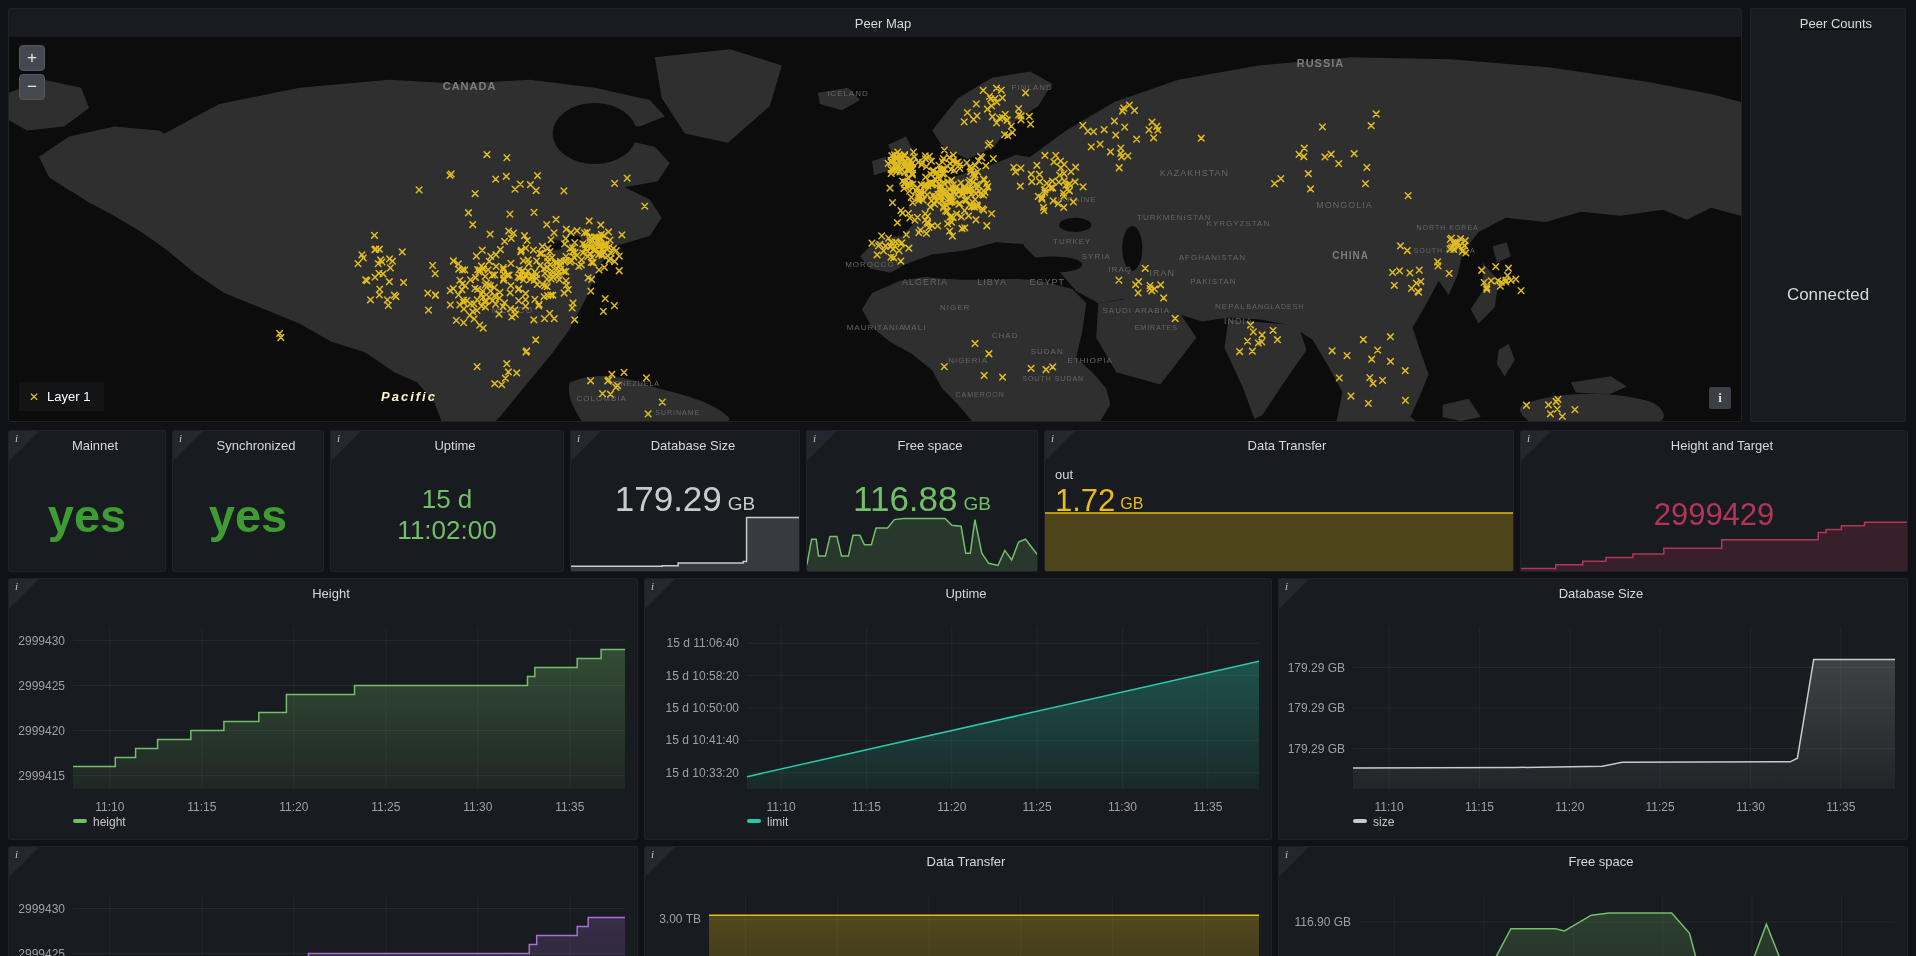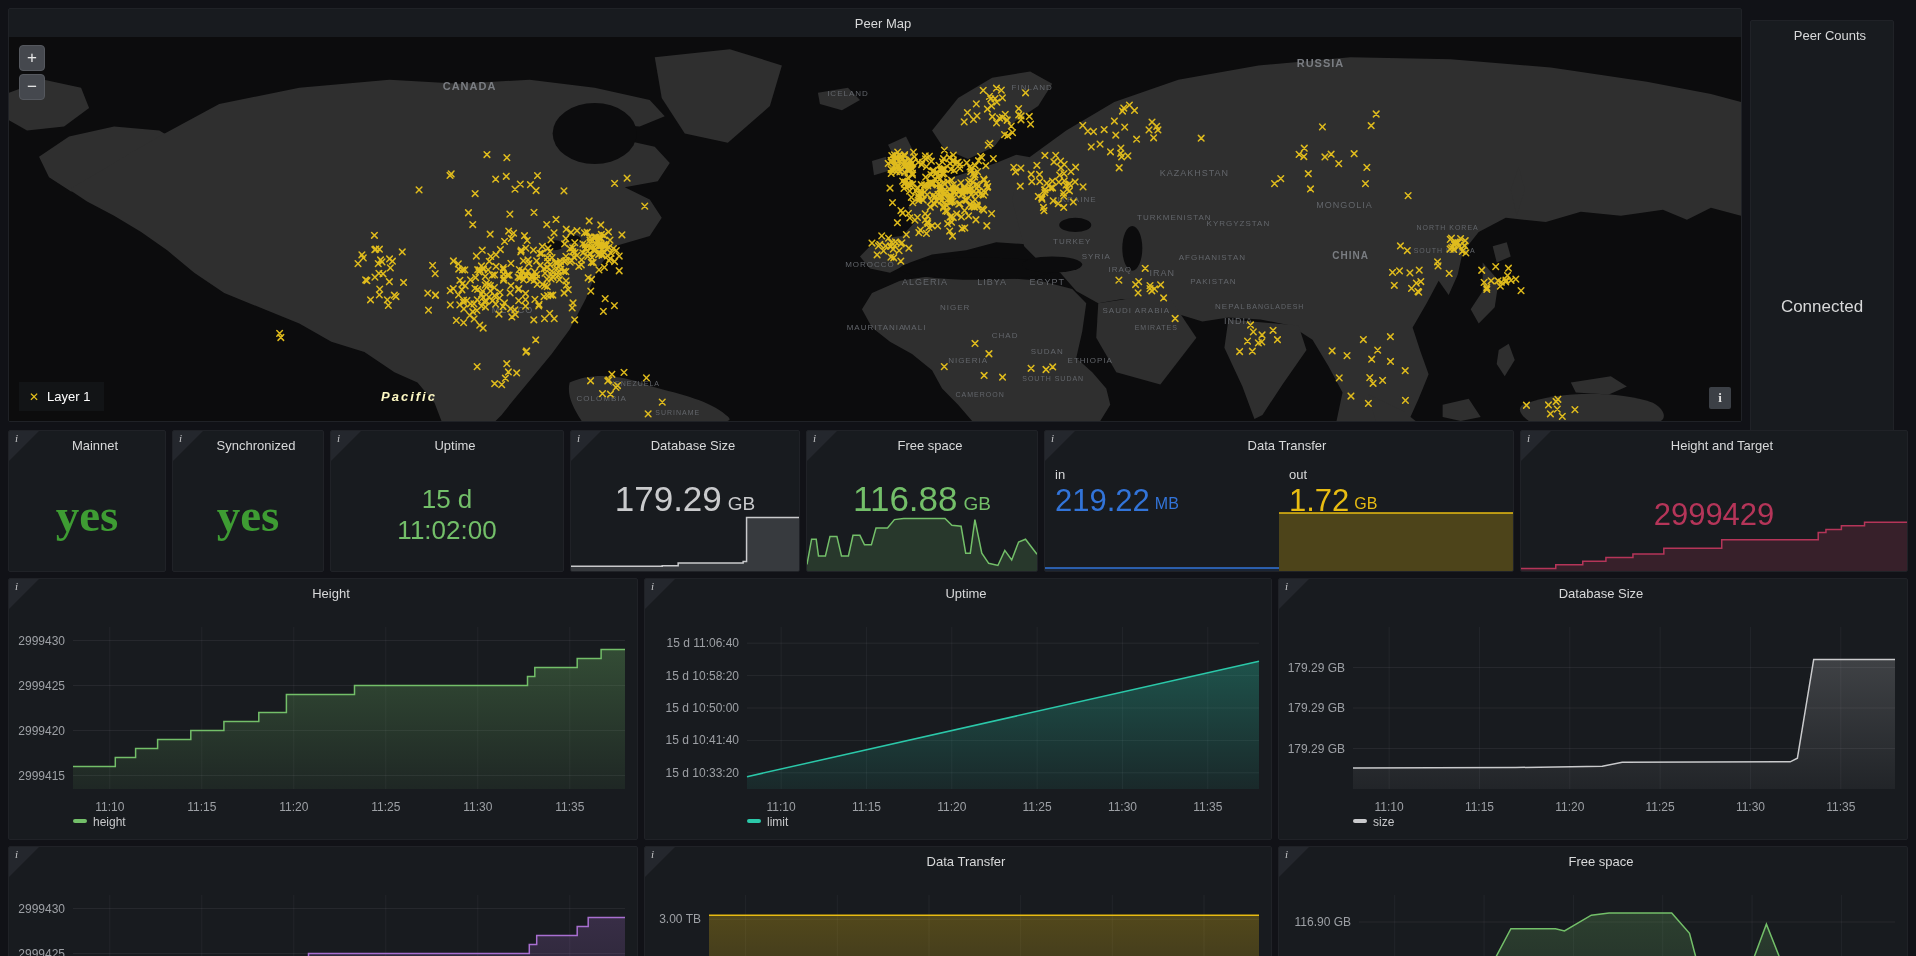--- a/index.html
+++ b/index.html
@@ -23,32 +23,32 @@
   .map-legend { position:absolute; left:10px; bottom:10px; background:rgba(24,27,31,0.55);
     padding:7px 14px 7px 10px; display:flex; align-items:center; gap:8px; z-index:6; cursor:pointer; }
   .map-legend .lg-x { color:#e9c31c; font-size:12px; }
   .map-legend .lg-t { color:#ffffff; font-size:13px; }
   .map-attr { position:absolute; right:10px; bottom:12px; width:22px; height:22px; background:#3c4046;
     color:#e0e0e0; border:none; border-radius:2px; font-family:"Liberation Serif",serif; font-size:13px;
     font-weight:700; z-index:6; cursor:pointer; }
   .ocean-label { position:absolute; left:372px; top:352px; color:#fef9c3; font-size:13px;
     font-style:italic; letter-spacing:2px; font-weight:700; z-index:4; }
   
-  #peer-counts-panel { left:1750px; top:20px; width:144px; height:414px; }
+  #peer-counts-panel { left:1750px; top:8px; width:156px; height:414px;text-decoration:underline; }
   .pc-body { position:absolute; left:0; right:0; top:28px; bottom:0; }
   .pc-group { position:absolute; left:0; right:0; text-align:center; }
   .pc-label { font-size:17px; color:#d8d9da; margin-bottom:6px; }
   .pc-value { font-size:42px; font-weight:500; }
   
   #stats-row { position:absolute; left:8px; top:430px; height:142px; display:flex; gap:6px; }
   .stat-panel { position:relative; background:#181b1f; border:1px solid #202227; border-radius:2px;
     overflow:hidden; flex:none; }
   .stat-body { position:absolute; left:0; right:0; top:28px; bottom:0; }
   .stat-big { position:absolute; inset:0; display:flex; align-items:center; justify-content:center;
-    font-size:47px; font-weight:700;font-family:Liberation Serif, serif; }
+    font-size:47px; font-weight:700; }
   .stat-lines { position:absolute; inset:0; display:flex; flex-direction:column; align-items:center;
     justify-content:center; font-size:26px; font-weight:500; line-height:1.2; }
   .stat-valrow { position:absolute; left:0; right:0; top:8px; height:64px; display:flex;
     align-items:center; justify-content:center; gap:6px; z-index:3; }
   .sv-num { font-size:35px; font-weight:500; }
   .sv-unit { font-size:19px; font-weight:500; margin-top:10px; }
   .spark-wrap { position:absolute; left:0; right:0; bottom:0; z-index:1; }
   .spark { display:block; width:100%; }
   .dual-wrap { position:absolute; inset:0; display:flex; }
   .dual-col { position:relative; flex:1; overflow:hidden; }
@@ -265,33 +265,20 @@
       <section class="stat-panel" style="width: 470px;">
         <div class="info-corner">
           <span class="ic-i">i</span>
         </div>
         <div class="panel-header">
           <span class="panel-title">Data Transfer</span>
         </div>
         <div class="stat-body">
           <div class="dual-wrap">
             <div class="dual-col">
-              <div class="dual-label">in</div>
-              <div class="dual-valrow" style="color: rgb(50, 116, 217);">
-                <span class="dv-num">219.22</span>
-                <span class="dv-unit">MB</span>
-              </div>
-              <div class="spark-wrap">
-                <svg class="spark" viewBox="0 0 100 40" preserveAspectRatio="none" style="height: 40px;">
-                  <path d="M0.0,37.1L100.0,37.1L100,40L0,40Z" fill="rgba(50,116,217,0.12)" stroke="none"></path>
-                  <path d="M0.0,37.1L100.0,37.1" fill="none" stroke="#3274D9" stroke-width="1.5" vector-effect="non-scaling-stroke"></path>
-                </svg>
-              </div>
-            </div>
-            <div class="dual-col">
               <div class="dual-label">out</div>
               <div class="dual-valrow" style="color: rgb(232, 188, 18);">
                 <span class="dv-num">1.72</span>
                 <span class="dv-unit">GB</span>
               </div>
               <div class="spark-wrap">
                 <svg class="spark" viewBox="0 0 100 62" preserveAspectRatio="none" style="height: 62px;">
                   <path d="M0.0,4.0L100.0,4.0L100,62L0,62Z" fill="rgba(222,180,14,0.27)" stroke="none"></path>
                   <path d="M0.0,4.0L100.0,4.0" fill="none" stroke="#E8BC12" stroke-width="1.5" vector-effect="non-scaling-stroke"></path>
                 </svg>

